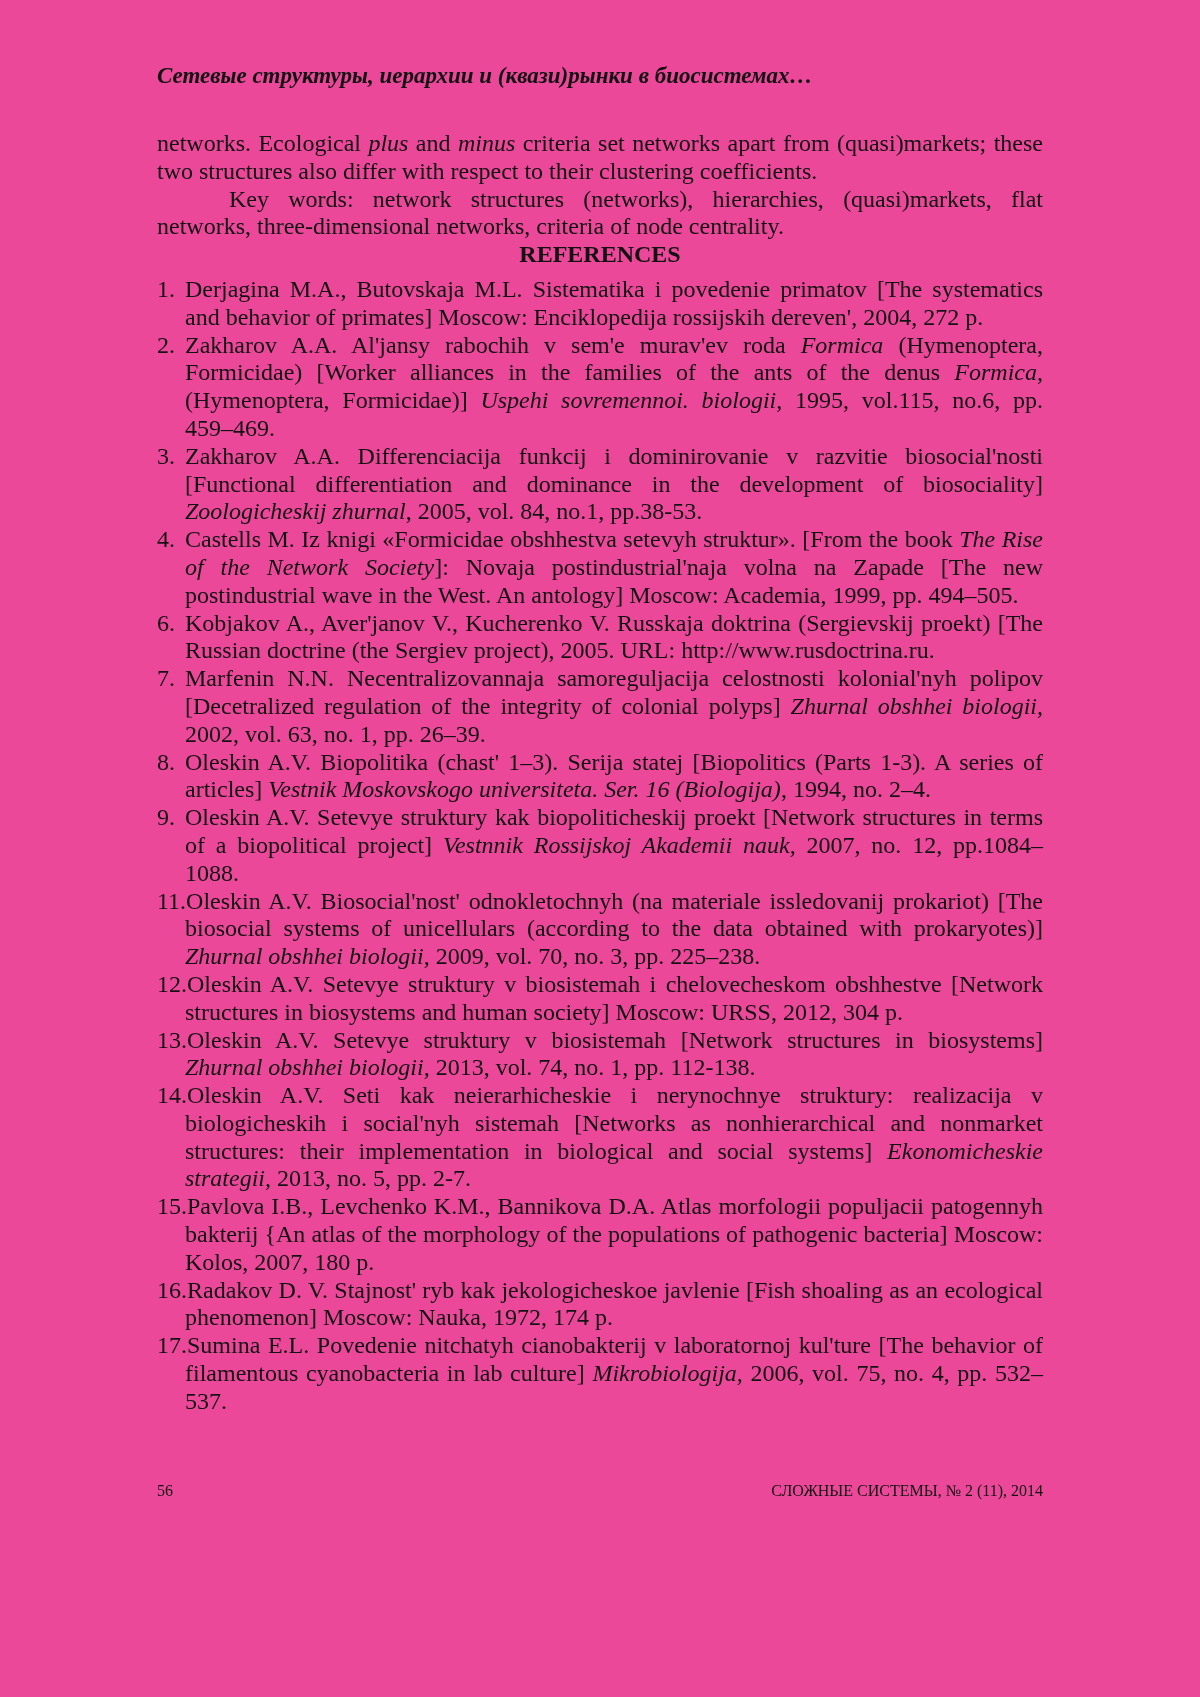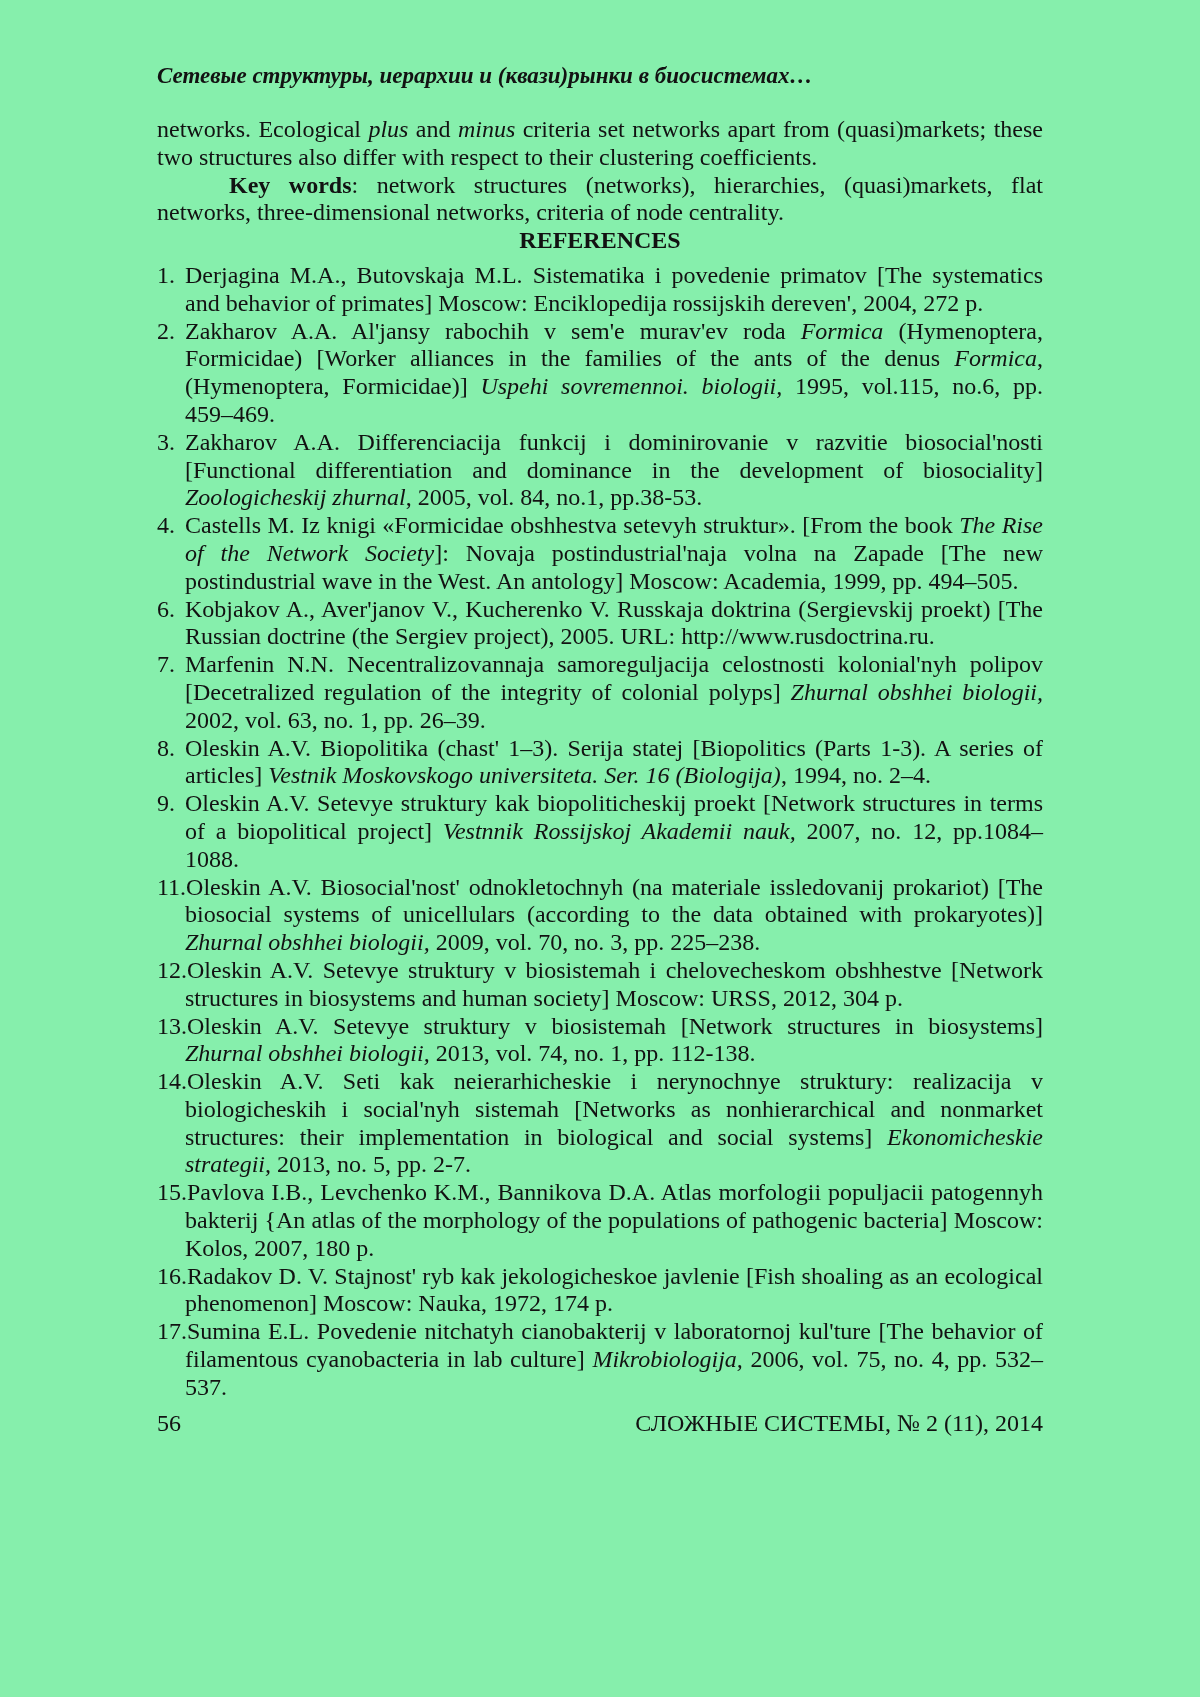--- a/index.html
+++ b/index.html
@@ -3,52 +3,52 @@
 <meta charset="utf-8">
 <style>
   html, body { margin: 0; padding: 0; }
   body {
     width: 1200px; height: 1697px;
     background: #ffffff;
     position: relative;
     font-family: "Liberation Serif", serif;
     color: #121212;
   }
-  .page { position: absolute; inset: 0; background: #86efac; }
+  .page { position: absolute; inset: 0; background: #ec4899; }
 
   .running-head {
     position: absolute; left: 157px; top: 62px; width: 886px;
     font-size: 23px; line-height: 28px;
     font-weight: bold; font-style: italic;
   }
 
   .content {
-    position: absolute; left: 157px; top: 116px; width: 886px;
+    position: absolute; left: 157px; top: 130px; width: 886px;
     font-size: 24px; line-height: 27.8px;
     text-align: justify;
   }
   .content p { margin: 0; }
 
   .keywords { text-indent: 72px; }
 
   .refs-heading {
     text-align: center; font-weight: bold;
     margin-bottom: 7px;
   }
 
   .ref-item { padding-left: 28px; text-indent: -28px; }
   .ref-num  { display: inline-block; min-width: 28px; text-indent: 0; }
 
   .it { font-style: italic; }
-  .bd { font-weight: bold; }
+  .bd { font-weight: normal; }
 
   .footer {
-    position: absolute; left: 157px; top: 1409px; width: 886px;
+    position: absolute; left: 157px; top: 1477px; width: 886px;
     display: flex; justify-content: space-between;
-    font-size: 24px; line-height: 28px;
+    font-size: 16px; line-height: 28px;
   }
 </style>
 </head>
 <body>
 
 <div class="page">
 
   <div class="running-head">Сетевые структуры, иерархии и (квази)рынки в биосистемах…</div>
 
   <div class="content">

